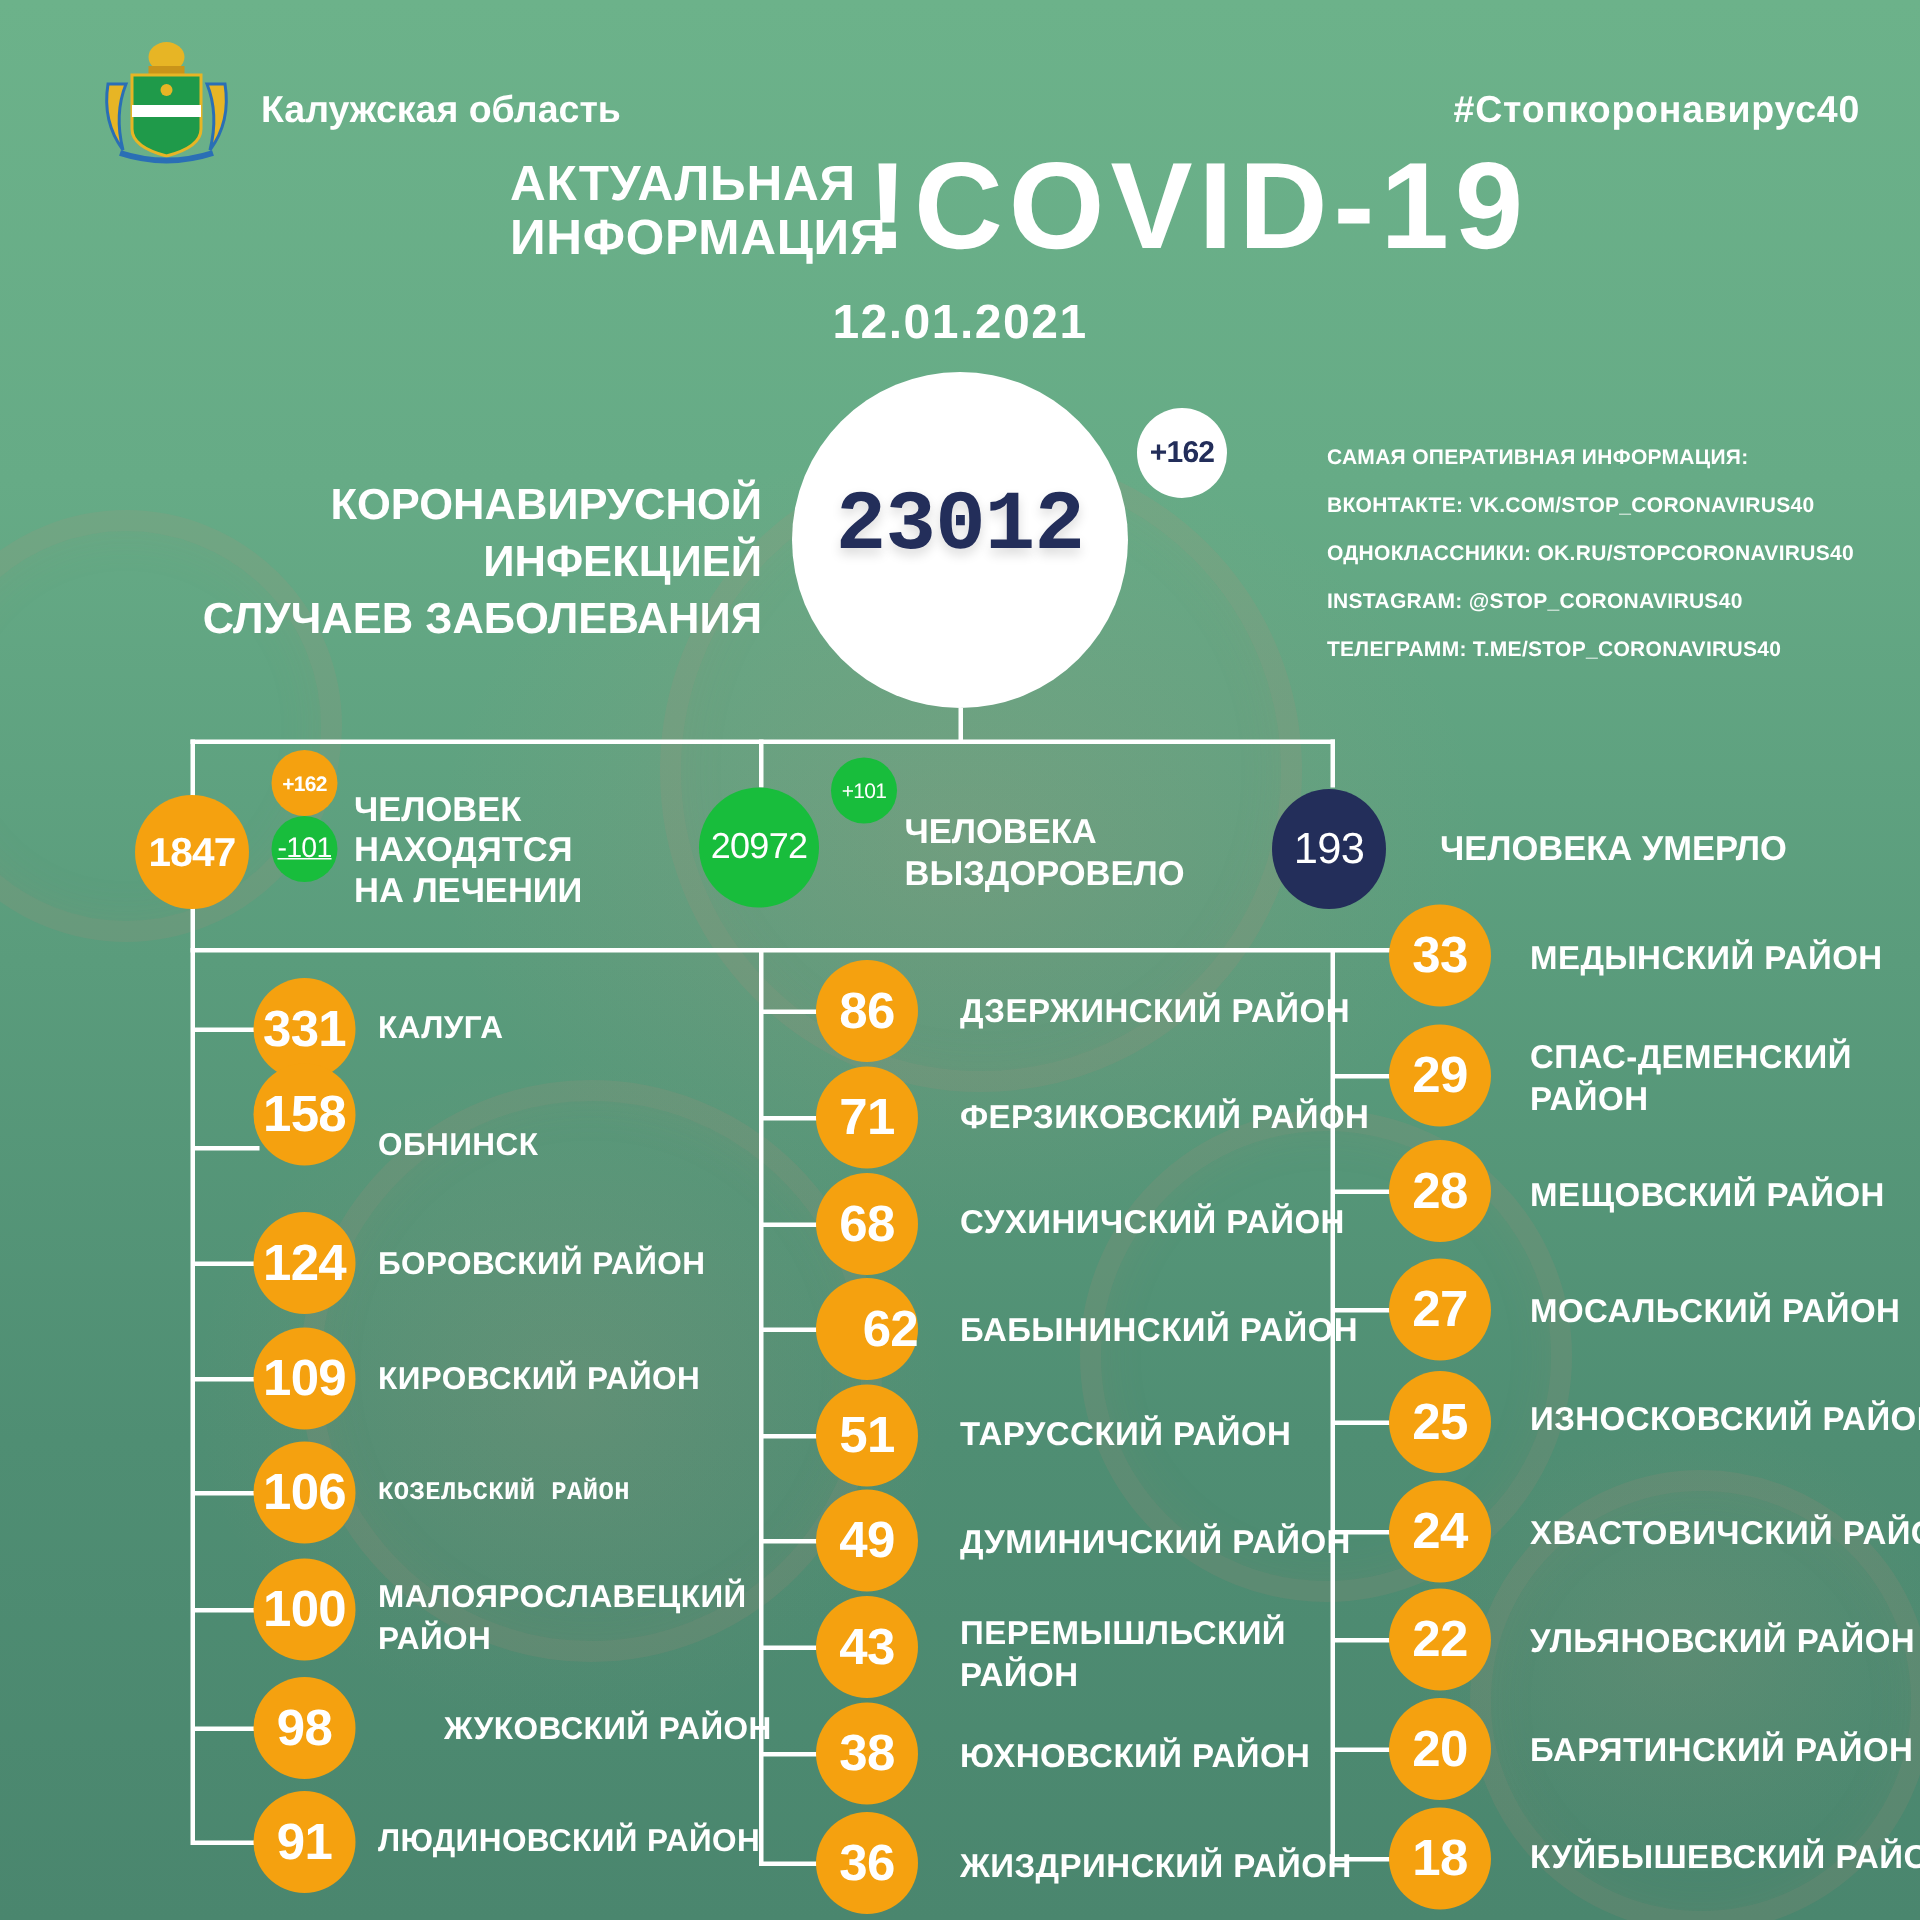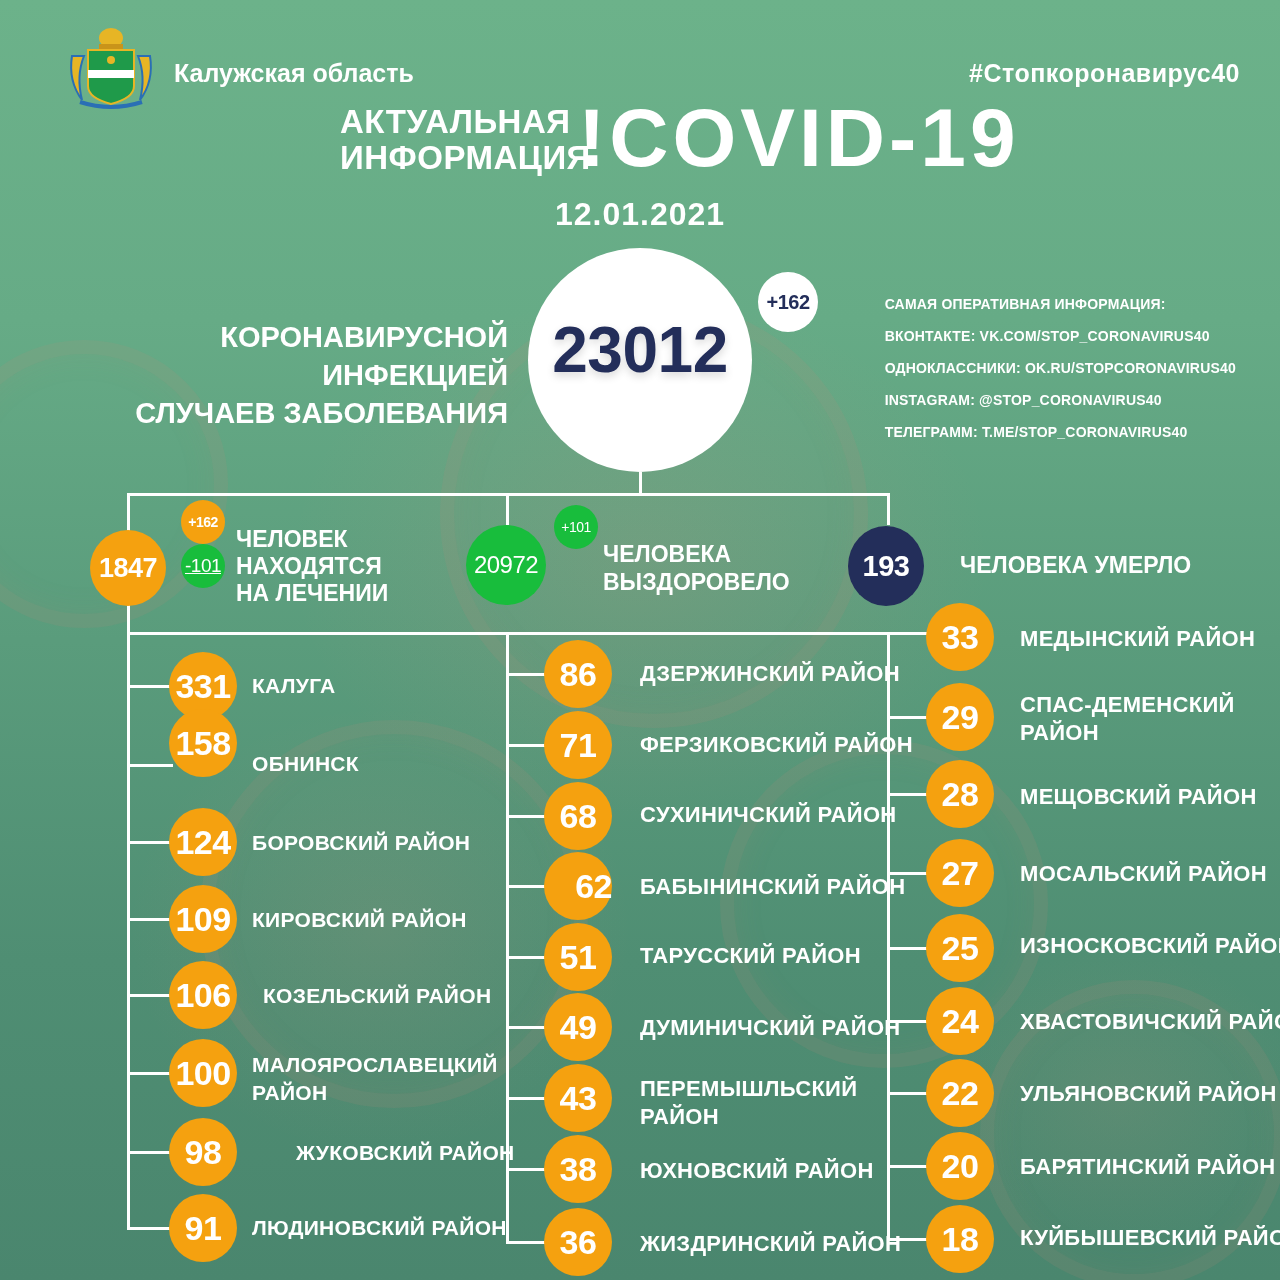--- a/index.html
+++ b/index.html
@@ -66,21 +66,21 @@
 </div>
 <div class="abs title-big" style="left:578px;top:88px;line-height:100px;">!COVID-19</div>
 
 <div class="abs" style="left:540px;top:196px;width:200px;text-align:center;font-size:32px;font-weight:bold;letter-spacing:1px;">12.01.2021</div>
 
 <div class="abs" style="left:30px;top:318px;width:478px;text-align:right;font-size:29px;font-weight:bold;line-height:38px;">
   <div>КОРОНАВИРУСНОЙ ИНФЕКЦИЕЙ</div>
   <div>СЛУЧАЕВ ЗАБОЛЕВАНИЯ</div>
 </div>
 <div class="circle white" style="left:528px;top:248px;width:224px;height:224px;">
-  <span style="font-size:64px;margin-top:-20px;text-shadow:0 4px 8px rgba(0,0,0,0.15);">23012</span>
+  <span style="font-size:56px;margin-top:-20px;text-shadow:0 4px 8px rgba(0,0,0,0.15);font-family:Liberation Mono, monospace;">23012</span>
 </div>
 <div class="circle white" style="left:758px;top:272px;width:60px;height:60px;">
   <span style="font-size:20px;">+162</span>
 </div>
 
 <div class="abs" style="right:44px;top:288px;text-align:left;font-size:14px;font-weight:bold;line-height:32px;letter-spacing:0.2px;">
   <div>САМАЯ ОПЕРАТИВНАЯ ИНФОРМАЦИЯ:</div>
   <div>ВКОНТАКТЕ: VK.COM/STOP_CORONAVIRUS40</div>
   <div>ОДНОКЛАССНИКИ: OK.RU/STOPCORONAVIRUS40</div>
   <div>INSTAGRAM: @STOP_CORONAVIRUS40</div>
@@ -116,21 +116,21 @@
 </div>
 <div class="circle green" style="left:554px;top:505px;width:44px;height:44px;">
   <span style="font-size:14px;font-weight:normal;">+101</span>
 </div>
 <div class="abs" style="left:603px;top:540px;font-size:23px;font-weight:bold;line-height:28px;">
   <div>ЧЕЛОВЕКА</div>
   <div>ВЫЗДОРОВЕЛО</div>
 </div>
 
 <div class="circle navy" style="left:848px;top:526px;width:76px;height:80px;">
-  <span style="font-size:29px;font-weight:bold;">193</span>
+  <span style="font-size:29px;font-weight:normal;">193</span>
 </div>
 <div class="abs" style="left:960px;top:552px;font-size:23px;font-weight:bold;">ЧЕЛОВЕКА УМЕРЛО</div>
 
 <div>
   <div class="line" style="left:128px;top:685px;width:45px;height:3px;"></div>
   <div class="circle orange num" style="left:169px;top:652px;width:68px;height:68px;">
       <span>331</span>
     </div>
   <div class="item-label" style="left:252px;top:672px;font-size:21px;">КАЛУГА</div>
 
@@ -149,21 +149,21 @@
   <div class="line" style="left:128px;top:918px;width:45px;height:3px;"></div>
   <div class="circle orange num" style="left:169px;top:885px;width:68px;height:68px;">
       <span>109</span>
     </div>
   <div class="item-label" style="left:252px;top:906px;font-size:21px;">КИРОВСКИЙ РАЙОН</div>
 
   <div class="line" style="left:128px;top:994px;width:45px;height:3px;"></div>
   <div class="circle orange num" style="left:169px;top:961px;width:68px;height:68px;">
       <span>106</span>
     </div>
-  <div class="item-label" style="left:263px;top:982px;font-size:21px;">КОЗЕЛЬСКИЙ РАЙОН</div>
+  <div class="item-label" style="left:252px;top:982px;font-size:17px;font-family:Liberation Mono, monospace;">КОЗЕЛЬСКИЙ РАЙОН</div>
 
   <div class="line" style="left:128px;top:1072px;width:45px;height:3px;"></div>
   <div class="circle orange num" style="left:169px;top:1039px;width:68px;height:68px;">
       <span>100</span>
     </div>
   <div class="item-label" style="left:252px;top:1051px;font-size:21px;">
     <div>МАЛОЯРОСЛАВЕЦКИЙ</div>
     <div>РАЙОН</div>
   </div>
 

